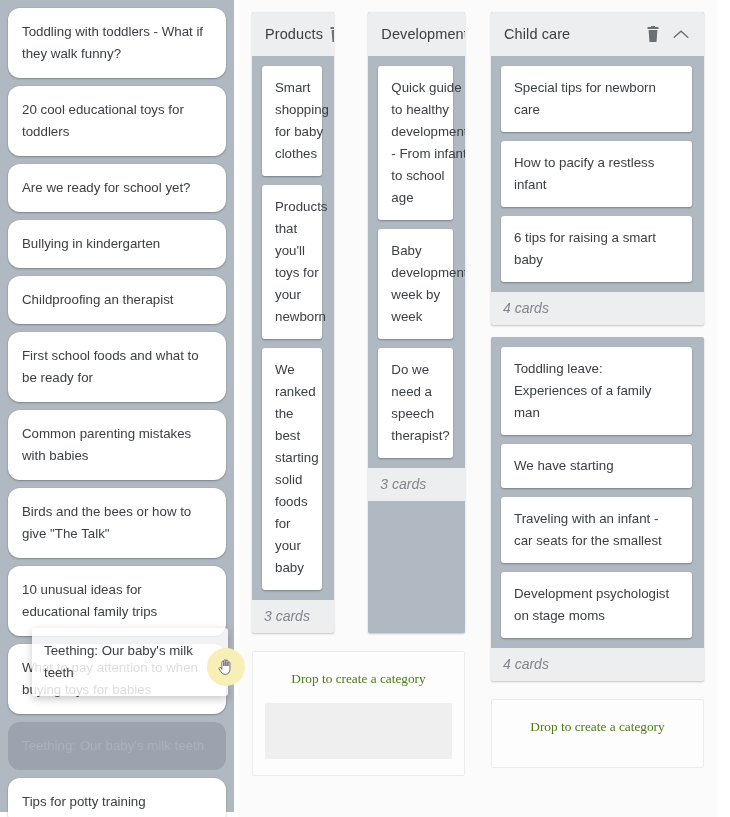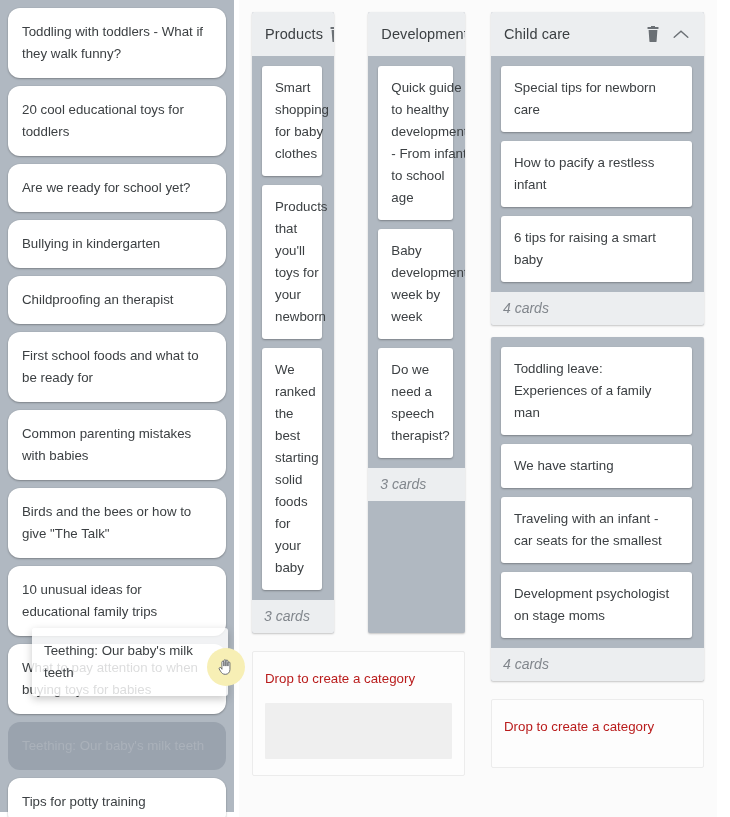--- a/index.html
+++ b/index.html
@@ -161,25 +161,26 @@
 
   
   .dropzone {
     border: 1px solid #ececec;
     background: #fdfdfd;
     padding: 14px 12px 16px 12px;
     box-sizing: border-box;
     border-radius: 2px;
   }
   .dropzone-label {
-    text-align: left;
-    color: #b91c1c;
+    text-align: center;
+    color: #4d7c0f;
     font-size: 13.3px;
     line-height: 20px;
     padding: 3px 0 14px 0;
+    font-family: Liberation Serif, serif;
   }
   .dropzone-slot {
     height: 56px;
     background: #efefef;
     border-radius: 1px;
   }
 </style>
 </head>
 <body>
 

